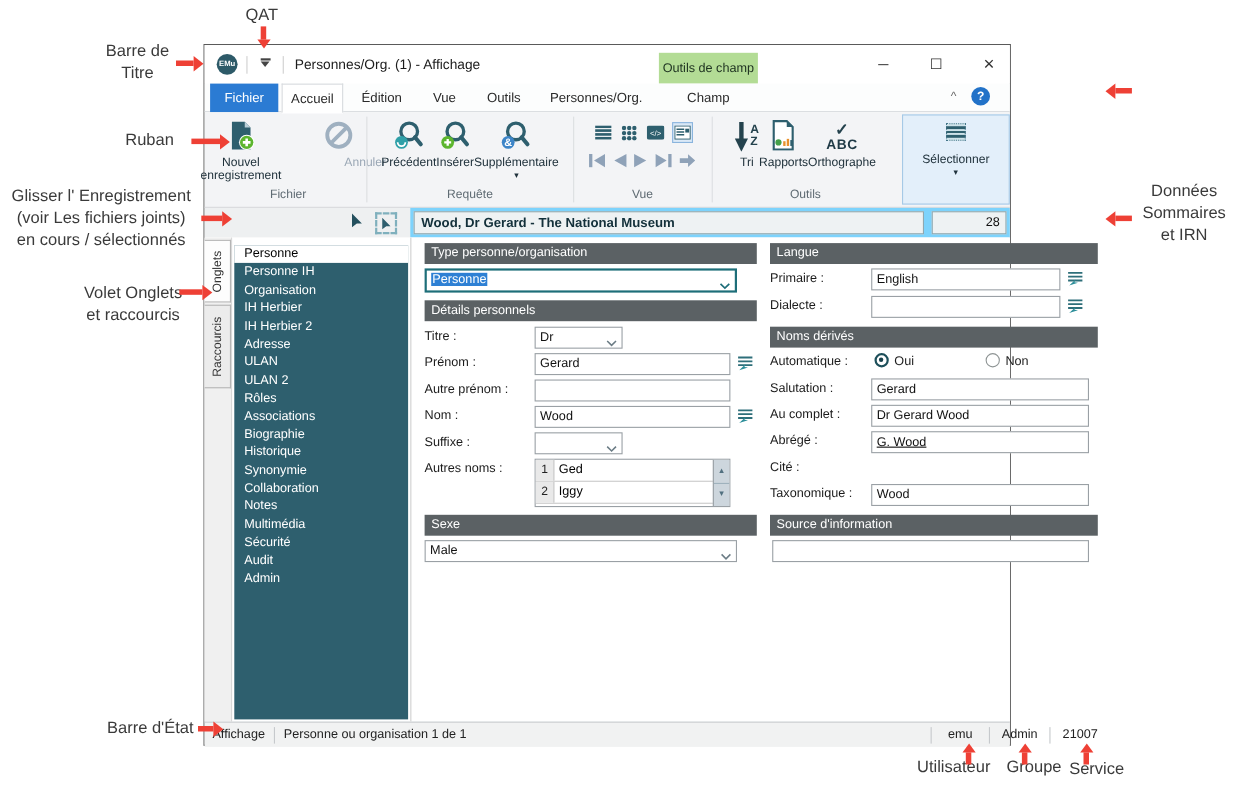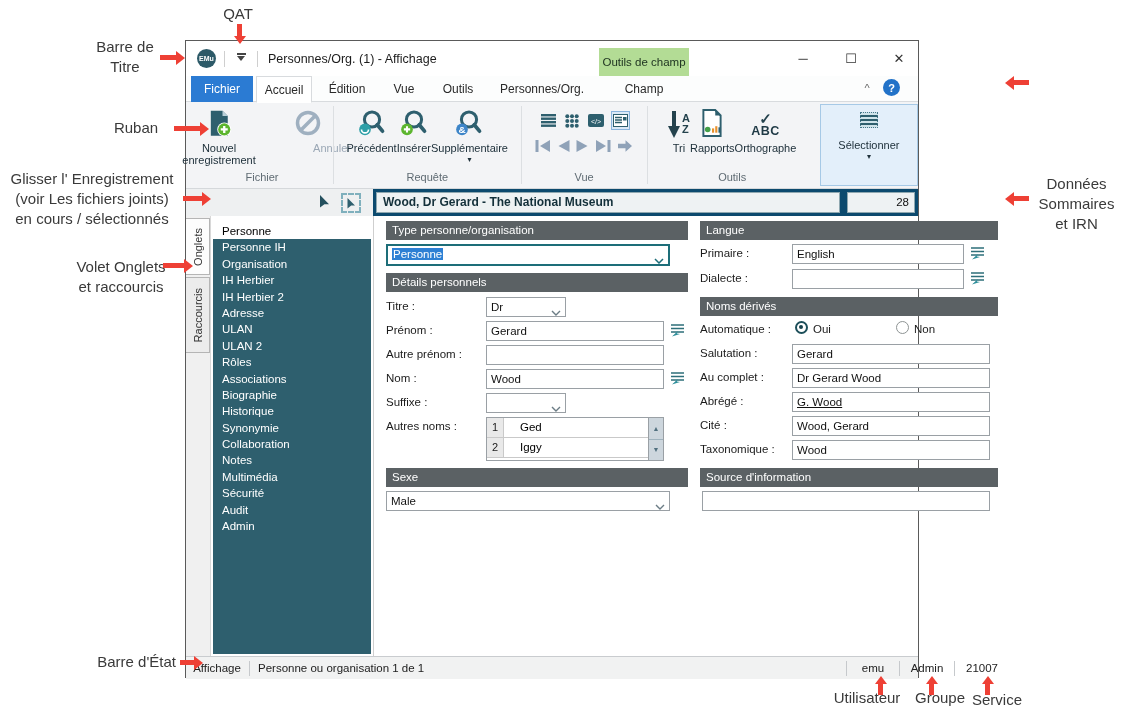--- a/index.html
+++ b/index.html
@@ -69,21 +69,21 @@
   .sel-btn { width:102px; height:82px; margin-top:2px; margin-left:3px; background:#e3effa;
              border:1px solid #a6c9e6; display:flex; flex-direction:column; align-items:center; padding-top:7px; }
   .selgrid { width:18px; height:16px; border:1px dotted #45778a;
              background:repeating-linear-gradient(#cfe3ea 0 2px, #2e5f6e 2px 4px); }
 
   
   .sumrow { position:absolute; left:0; top:148px; width:100%; height:27px; background:#eef0f1; }
   .dragzone { position:absolute; left:0; top:0; width:187px; height:27px; display:flex; align-items:center;
               justify-content:flex-end; gap:10px; padding-right:12px; }
   .dragbox { width:20px; height:20px; border:2px dashed #7fb0bd; display:flex; align-items:center; justify-content:center; }
-  .sumframe { position:absolute; left:187px; top:0; right:0; height:27px; background:#0c4a6e;
+  .sumframe { position:absolute; left:187px; top:0; right:0; height:27px; background:#7dd3fc;
               display:flex; align-items:center; padding:3px; }
   .sumfield { flex:1; height:21px; background:#eef2f3; border:1px solid #8fa8b0; font-size:12px; font-weight:bold;
               color:#13303a; line-height:19px; padding-left:6px; overflow:hidden; white-space:nowrap;
               font-stretch:condensed; }
   .irnbox { width:68px; height:21px; background:#eef2f3; border:1px solid #8fa8b0; margin-left:7px;
             font-size:11.5px; color:#111; text-align:right; line-height:19px; padding-right:5px; }
 
   
   .main { position:absolute; left:0; top:175px; width:100%; height:440px; background:#fff; }
   .strip { position:absolute; left:0; top:0; width:25px; height:100%; background:#f0f0f0; border-right:1px solid #d8d8d8; }
@@ -110,21 +110,21 @@
   .chev { position:absolute; right:4px; top:6px; width:10px; height:7px; }
   .combo-focus { border:2px solid #1d6e79; line-height:16px; }
   .selhl { background:#2e80d4; color:#fff; padding:0 1px; }
   .afill { position:absolute; width:15px; height:15px; cursor:default; }
 
   .angrid { position:absolute; border:1px solid #9aa0a5; background:#fff; }
   .anrow { display:flex; height:20px; border-bottom:1px solid #c9c9c9; }
   .anrow:last-of-type { border-bottom:none; }
   .annum { width:17px; background:#e9e9e9; border-right:1px solid #c9c9c9; font-size:11px; color:#222;
            text-align:center; line-height:19px; }
-  .anval { flex:1; font-size:11.5px; line-height:19px; padding-left:16px; }
+  .anval { flex:1; font-size:11.5px; line-height:19px; padding-left:4px; }
   .anscroll { position:absolute; right:0; top:0; bottom:0; width:15px; background:#cdd6dd; border-left:1px solid #9aa0a5;
               display:flex; flex-direction:column; }
   .anscroll .sarr { flex:1; display:flex; align-items:center; justify-content:center; font-size:7px; color:#51707f; }
   .anscroll .sarr:first-child { border-bottom:1px solid #9fb2bd; }
 
   .radio { position:absolute; width:13px; height:13px; border:1.5px solid #8e9494; border-radius:50%; background:#fff; }
   .radio.checked { border:2.5px solid #1d4f5a; }
   .radio.checked::after { content:""; position:absolute; left:2px; top:2px; width:4px; height:4px;
                           border-radius:50%; background:#17414c; }
 
@@ -543,21 +543,20 @@
           <div class="flabel" style="left:0;top:131px;">Salutation :</div>
           <div class="fld" style="left:92px;top:128px;width:198px;">Gerard</div>
 
           <div class="flabel" style="left:0;top:155px;">Au complet :</div>
           <div class="fld" style="left:92px;top:152px;width:198px;">Dr Gerard Wood</div>
 
           <div class="flabel" style="left:0;top:179px;">Abrégé :</div>
           <div class="fld" style="left:92px;top:176px;width:198px;text-decoration:underline;">G. Wood</div>
 
           <div class="flabel" style="left:0;top:203px;">Cité :</div>
-          <div class="fld" style="left:92px;top:200px;width:198px;">Wood, Gerard</div>
 
           <div class="flabel" style="left:0;top:227px;">Taxonomique :</div>
           <div class="fld" style="left:92px;top:224px;width:198px;">Wood</div>
 
           <div class="shead" style="top:252px;">Source d'information</div>
           <div class="fld" style="left:2px;top:275px;width:288px;"></div>
         </div>
       </div>
     </div>
 
@@ -597,21 +596,21 @@
     <div>Volet Onglets</div>
       <div>et raccourcis</div>
   </div>
   <div class="arr r" style="left:163px;top:263px;width:21px;"></div>
 
   <div class="ann" style="left:84px;top:652px;width:92px;text-align:right;">Barre d'État</div>
   <div class="arr r" style="left:180px;top:660px;width:14px;"></div>
 
   <div class="arr l" style="left:1014px;top:80px;width:15px;"></div>
 
-  <div class="ann" style="left:1026px;top:174px;width:101px;">
+  <div class="ann" style="left:1026px;top:164px;width:101px;">
     <div>Données</div>
       <div>Sommaires</div>
       <div>et IRN</div>
   </div>
   <div class="arr l" style="left:1014px;top:196px;width:15px;"></div>
 
   <div class="ann" style="left:826px;top:688px;width:82px;">Utilisateur</div>
   <div class="arr u" style="left:878px;top:684px;height:11px;"></div>
   <div class="ann" style="left:910px;top:688px;width:60px;">Groupe</div>
   <div class="arr u" style="left:929px;top:684px;height:11px;"></div>

